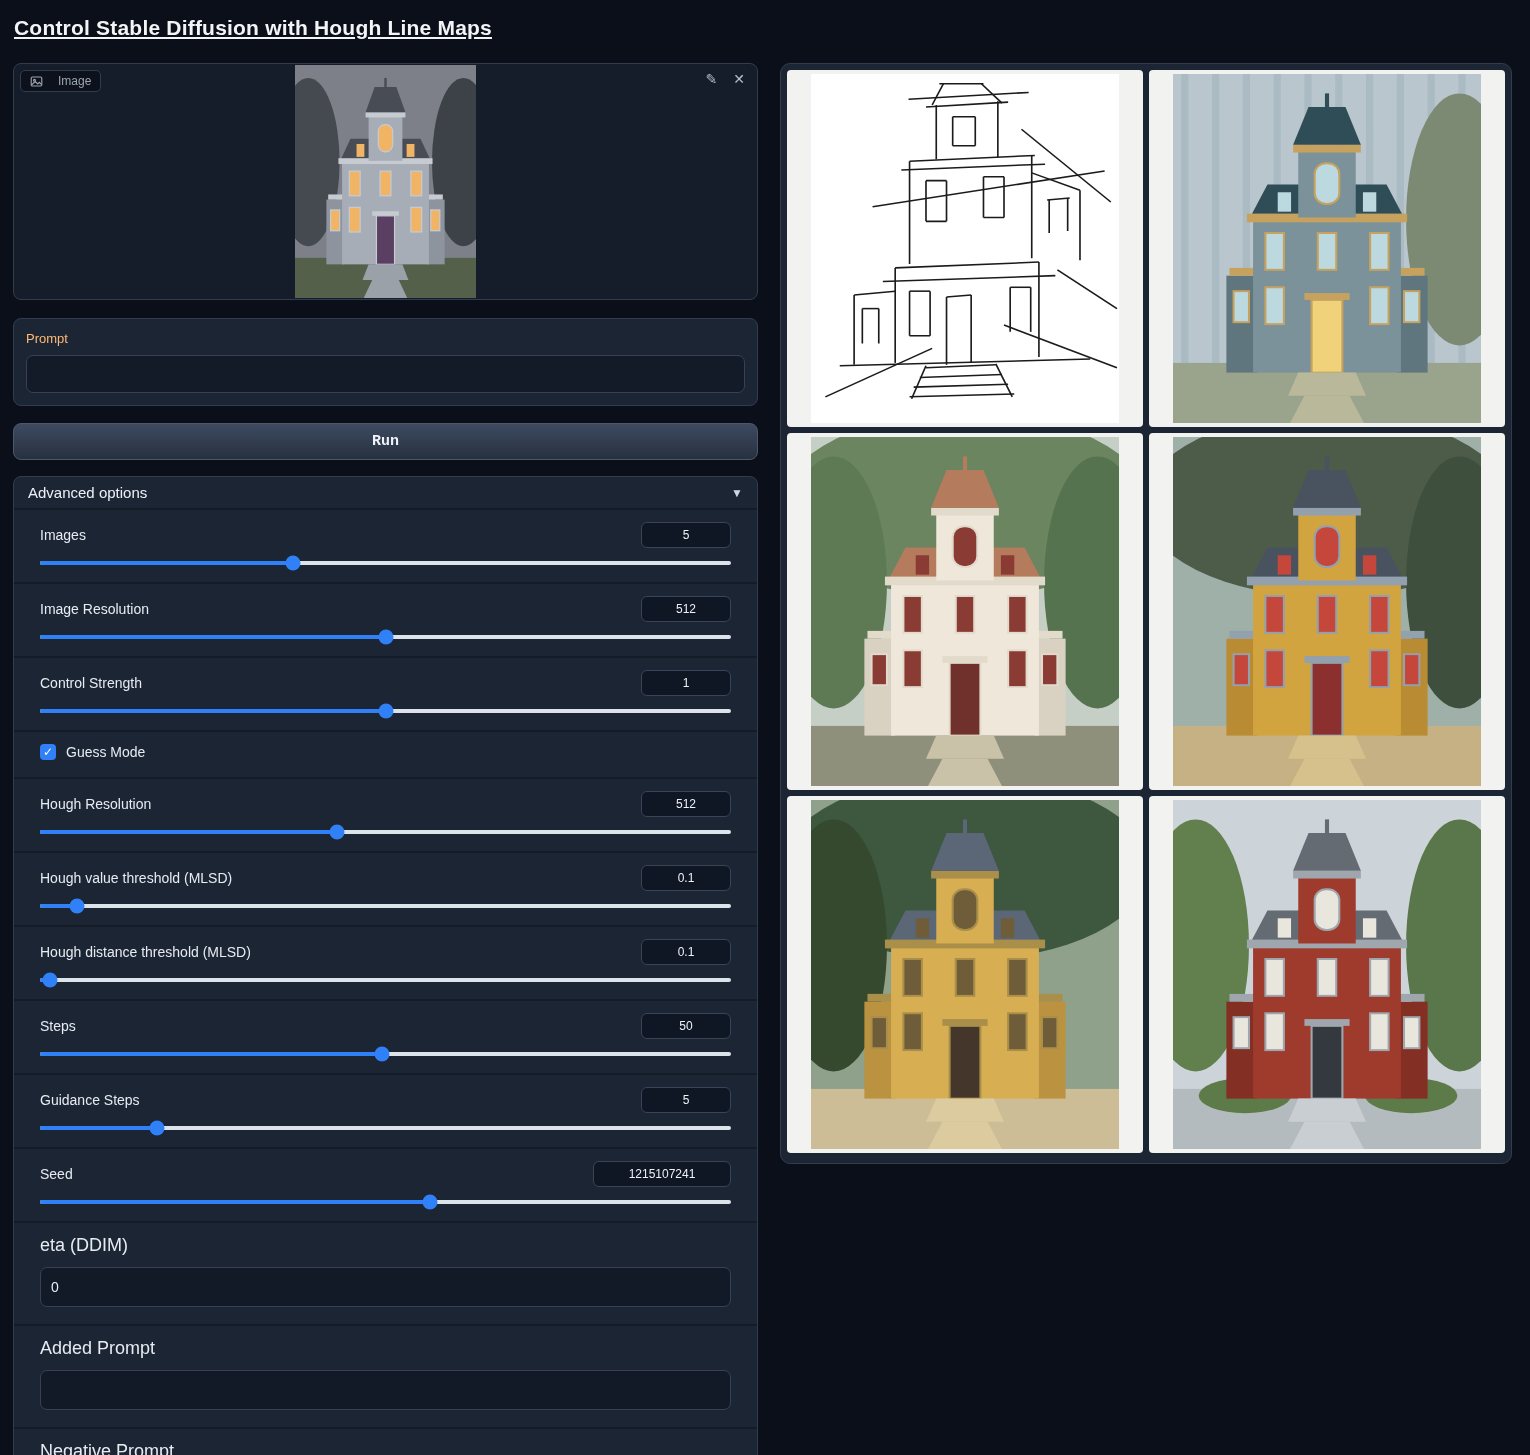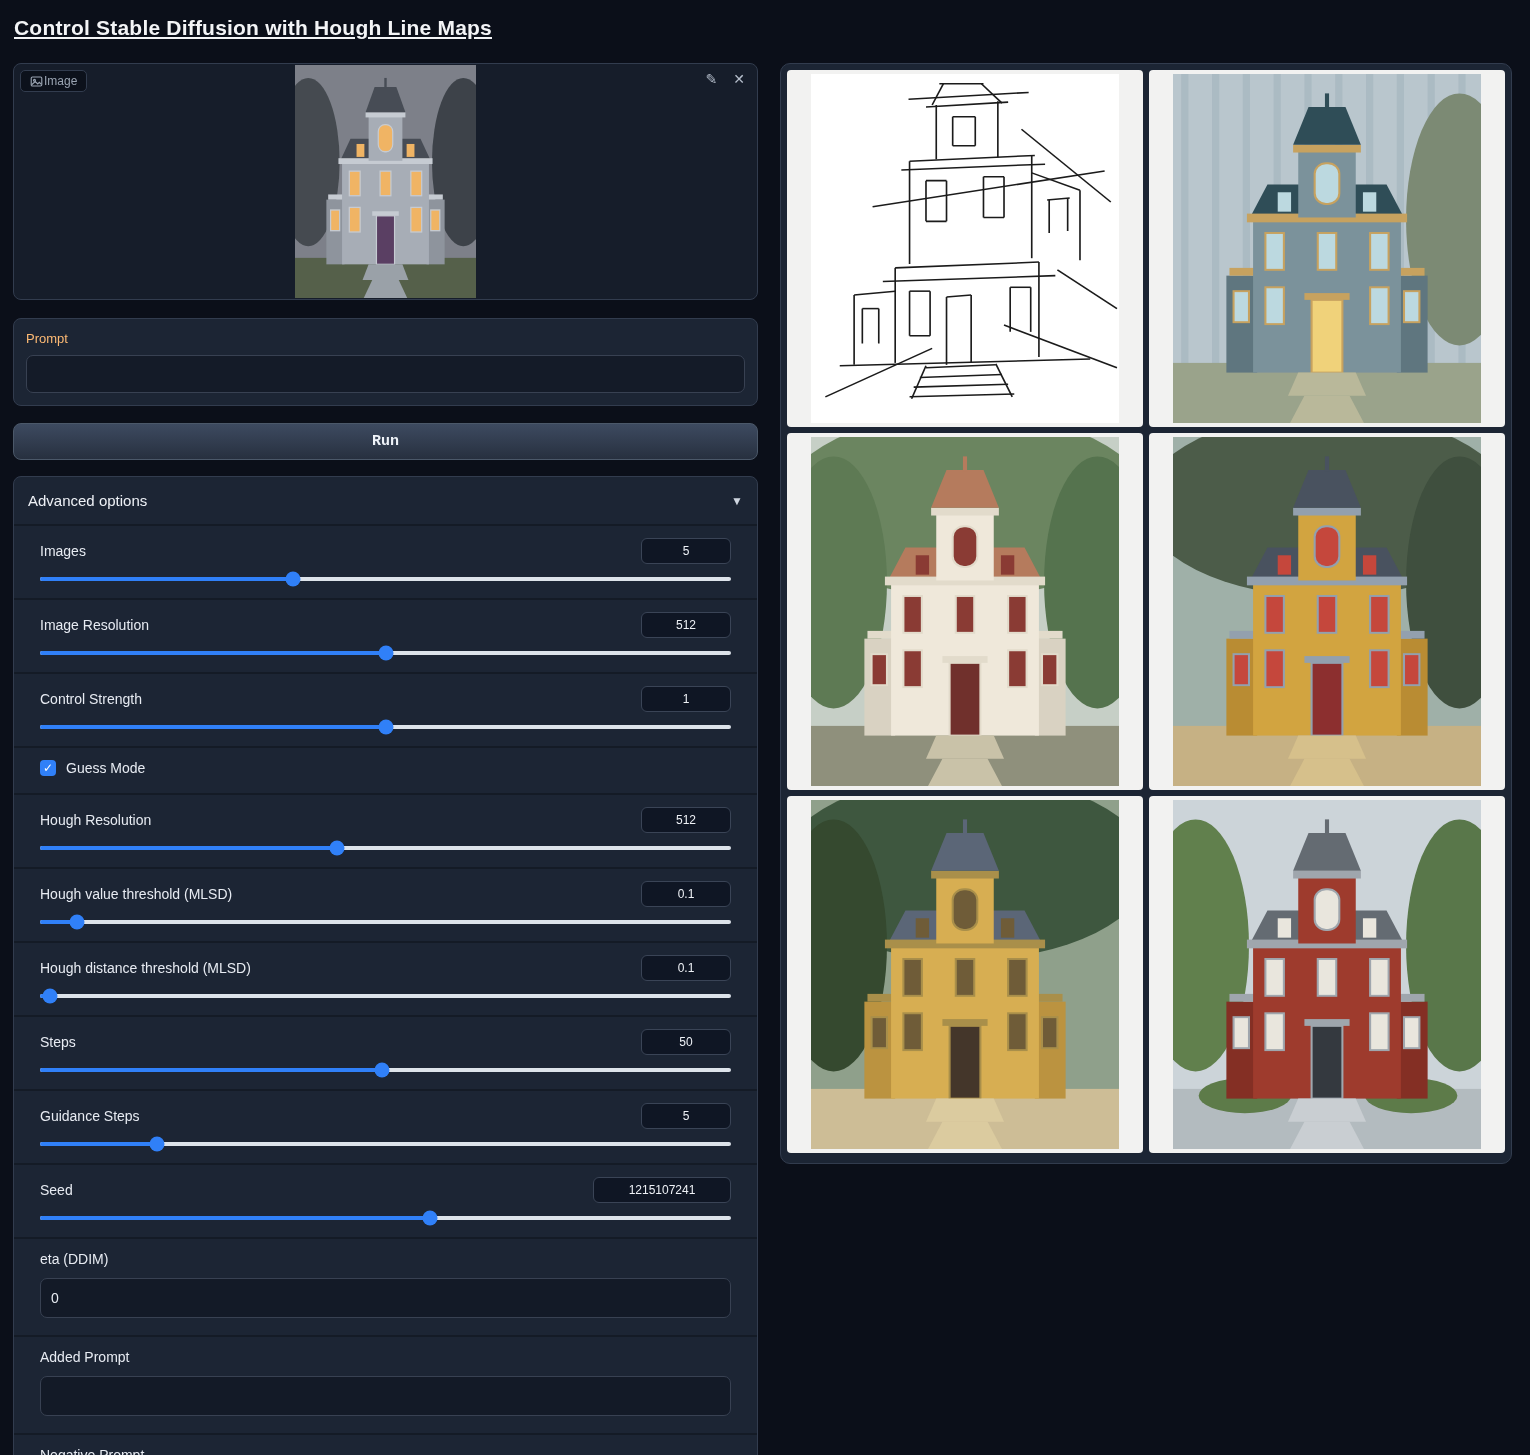--- a/index.html
+++ b/index.html
@@ -25,21 +25,21 @@
     font-size:21px;font-weight:700;color:#f3f4f6;letter-spacing:.2px;text-decoration:underline;
   }
   
   .left-col{position:absolute;left:13px;top:63px;width:745px}
   .image-block{
     position:relative;height:237px;margin-bottom:18px;
     background:#161d2a;border:1px solid var(--panel-border);border-radius:8px;
   }
   .img-label{
     position:absolute;top:6px;left:6px;z-index:3;
-    display:flex;align-items:center;gap:1px;
+    display:flex;align-items:center;gap:15px;
     background:rgba(11,15,25,.85);border:1px solid var(--panel-border);
     border-radius:5px;padding:3px 9px;color:var(--muted);font-size:12px;
   }
   .img-label svg{display:block}
   .img-actions{
     position:absolute;top:6px;right:10px;z-index:3;display:flex;gap:12px;
   }
   .icon-btn{
     background:none;border:none;color:#b6bfcc;font-size:14px;cursor:pointer;
     line-height:1;padding:2px;
@@ -65,21 +65,21 @@
     border:1px solid #4b5869;border-radius:8px;
     color:#eef2f8;font-size:15px;font-weight:700;cursor:pointer;
     font-family:Liberation Mono, monospace;
   }
   .advanced{
     background:var(--panel);border:1px solid var(--panel-border);border-radius:8px;
     overflow:hidden;
   }
   .adv-header{
     display:flex;justify-content:space-between;align-items:center;
-    padding:15px 14px;cursor:pointer;
+    padding:7px 14px;cursor:pointer;
   }
   .adv-title{font-size:15px;color:#eef1f6}
   .adv-arrow{font-size:12px;color:#cfd6e0}
   .row{border-top:2px solid #141b26;padding:12px 26px 17px 26px}
   .slider-head{display:flex;justify-content:space-between;align-items:center;margin-bottom:13px}
   .slider-label{font-size:14px;color:var(--text)}
   .slider-value{
     width:90px;height:26px;background:#0f1624;border:1px solid #3a4456;border-radius:6px;
     color:#eef1f6;font-size:12px;text-align:center;outline:none;
     font-family:"Liberation Sans","DejaVu Sans",sans-serif;
@@ -90,21 +90,21 @@
   .slider-track .handle{
     position:absolute;top:50%;transform:translate(-50%,-50%);
     width:15px;height:15px;border-radius:50%;background:var(--accent);
   }
   .checkbox-row{display:flex;align-items:center;gap:10px;cursor:pointer}
   .cb{
     width:16px;height:16px;background:var(--accent);border-radius:4px;
     color:#fff;font-size:12px;line-height:16px;text-align:center;font-weight:700;
   }
   .cb-label{font-size:14px;color:var(--text)}
-  .input-row .field-label{font-size:14px;color:var(--text);margin-bottom:11px}
+  .input-row .field-label{font-size:18px;color:var(--text);margin-bottom:11px}
   .input-row .text-input{height:40px;background:#131a27}
   
   .gallery{
     position:absolute;left:780px;top:63px;width:732px;height:1101px;
     background:var(--panel);border:1px solid var(--panel-border);border-radius:10px;
     padding:6px;display:grid;grid-template-columns:1fr 1fr;grid-auto-rows:357px;gap:6px;
   }
   .cell{
     background:#f2f2f1;border-radius:4px;overflow:hidden;
     display:flex;align-items:center;justify-content:center;cursor:pointer;

